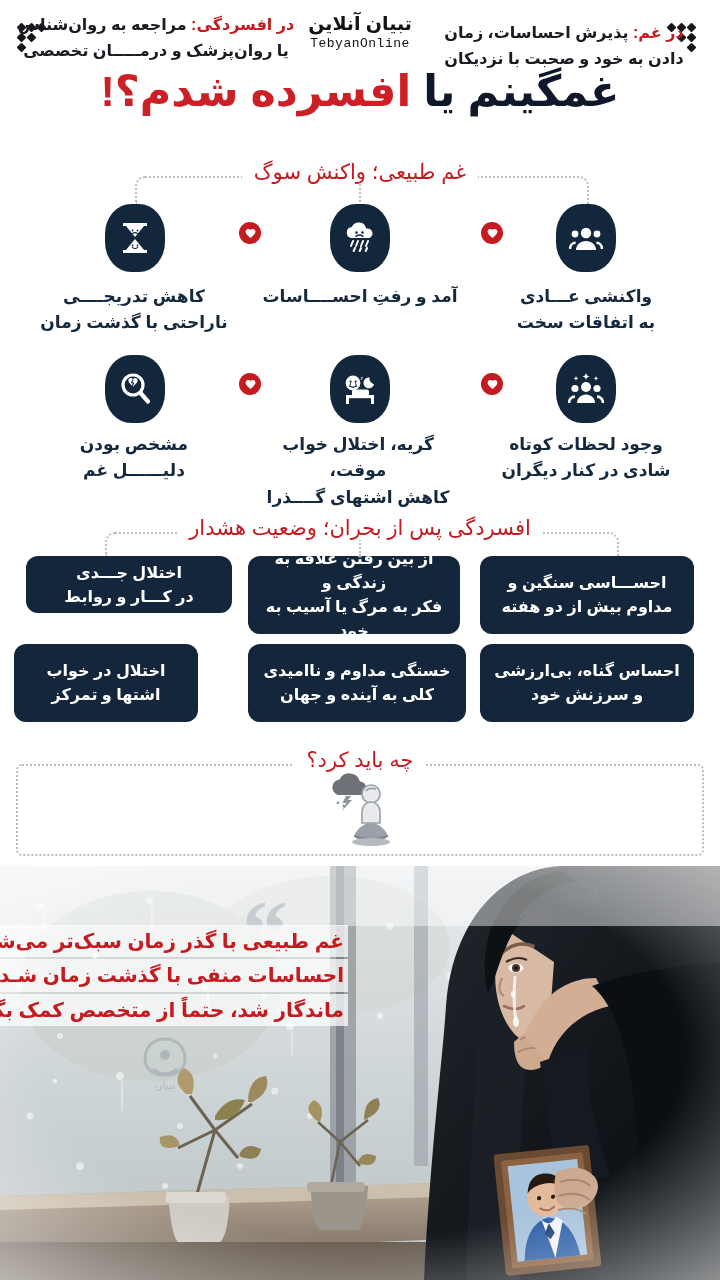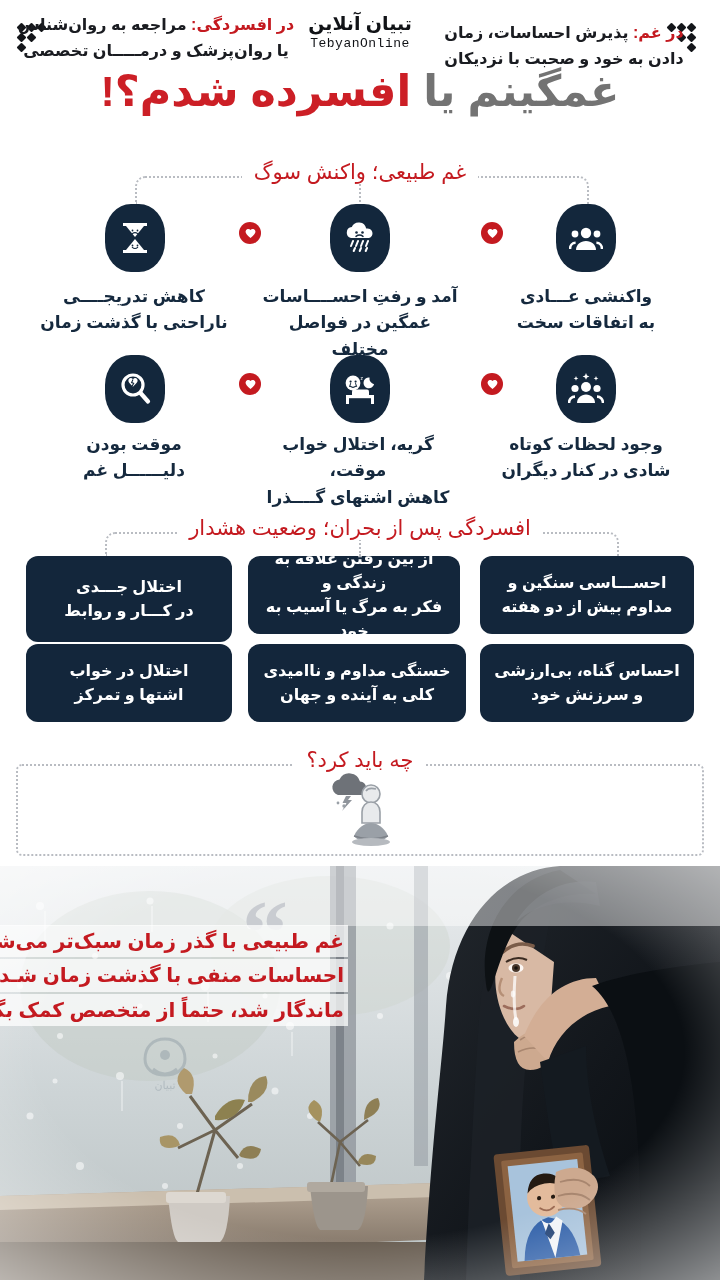--- a/index.html
+++ b/index.html
@@ -90,21 +90,21 @@
     top: 68px;
     left: 0;
     right: 0;
     text-align: center;
     font-size: 43px;
     font-weight: bold;
     line-height: 1.1;
     white-space: nowrap;
     direction: rtl;
   }
-  .t-navy { color: #737373; text-align: center; }
+  .t-navy { color: #0f172a; text-align: center; }
   .t-red  { color: #cc1f26; }
 
   
   .sec-head {
     position: absolute;
     left: 0;
     right: 0;
     text-align: center;
     font-size: 21px;
     font-weight: normal;
@@ -378,21 +378,20 @@
         <path d="M6 11C2 8 0.6 5.7 0.6 3.9A3 3 0 0 1 6 2.3 3 3 0 0 1 11.4 3.9C11.4 5.7 10 8 6 11z" fill="#fff"></path>
       </svg>
   </div>
 
   <div class="item-cap" style="right:34px; top:284px;">
     <div>واکنشی عـــادی</div>
     <div>به اتفاقات سخت</div>
   </div>
   <div class="item-cap" style="left:260px; top:284px;">
     <div>آمد و رفتِ احســــاسات</div>
-    <div>غمگین در فواصل مختلف</div>
   </div>
   <div class="item-cap" style="left:34px; top:284px;">
     <div>کاهش تدریجــــی</div>
     <div>ناراحتی با گذشت زمان</div>
   </div>
 
   <div class="icon-badge" style="right:104px; top:355px;">
     <svg width="36" height="34" viewBox="0 0 36 34" aria-hidden="true">
       <circle cx="18" cy="15" r="5" fill="#fff"></circle>
       <path d="M9 31c0-4.8 4-8.4 9-8.4s9 3.6 9 8.4z" fill="#fff"></path>
@@ -444,21 +443,21 @@
 
   <div class="item-cap" style="right:34px; top:432px;">
     <div>وجود لحظات کوتاه</div>
     <div>شادی در کنار دیگران</div>
   </div>
   <div class="item-cap" style="left:258px; top:432px;">
     <div>گریه، اختلال خواب موقت،</div>
     <div>کاهش اشتهای گــــذرا</div>
   </div>
   <div class="item-cap" style="left:34px; top:432px;">
-    <div>موقت بودن</div>
+    <div>مشخص بودن</div>
     <div>دلیــــــل غم</div>
   </div>
 
   <div class="sec-head" style="top:516px">
     <span>افسردگی پس از بحران؛ وضعیت هشدار</span>
   </div>
   <div class="bracket" style="left:105px; top:532px; width:510px; height:22px;"></div>
   <div class="stem" style="left:359px; top:532px; height:24px;"></div>
 
   <div class="card" style="right:26px; top:556px; width:214px; height:78px;">
@@ -466,40 +465,40 @@
       <div>احســـاسی سنگین و</div>
       <div>مداوم بیش از دو هفته</div>
     </div>
   </div>
   <div class="card" style="left:248px; top:556px; width:212px; height:78px;">
     <div>
       <div>از بین رفتن علاقه به زندگی و</div>
       <div>فکر به مرگ یا آسیب به خود</div>
     </div>
   </div>
-  <div class="card" style="left:26px; top:556px; width:206px; height:86px;">
+  <div class="card" style="left:26px; top:556px; width:206px; height:57px;">
     <div>
       <div>اختلال جـــدی</div>
       <div>در کـــار و روابط</div>
     </div>
   </div>
 
   <div class="card" style="right:26px; top:644px; width:214px; height:78px;">
     <div>
       <div>احساس گناه، بی‌ارزشی</div>
       <div>و سرزنش خود</div>
     </div>
   </div>
   <div class="card" style="left:248px; top:644px; width:218px; height:78px;">
     <div>
       <div>خستگی مداوم و ناامیدی</div>
       <div>کلی به آینده و جهان</div>
     </div>
   </div>
-  <div class="card" style="left:26px; top:644px; width:206px; height:78px;">
+  <div class="card" style="left:14px; top:644px; width:184px; height:78px;">
     <div>
       <div>اختلال در خواب</div>
       <div>اشتها و تمرکز</div>
     </div>
   </div>
 
   <div class="sec-head" style="top:748px">
     <span>چه باید کرد؟</span>
   </div>
   <div class="todo-box"></div>

